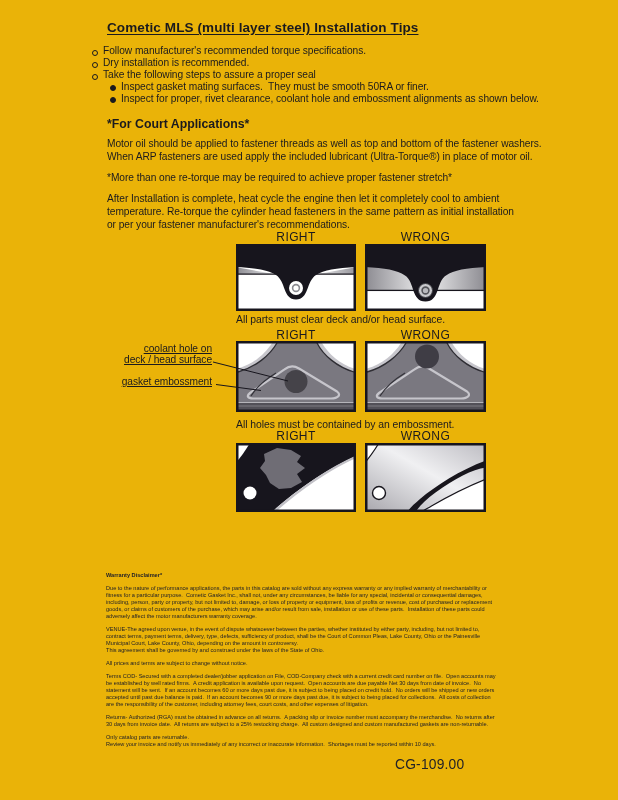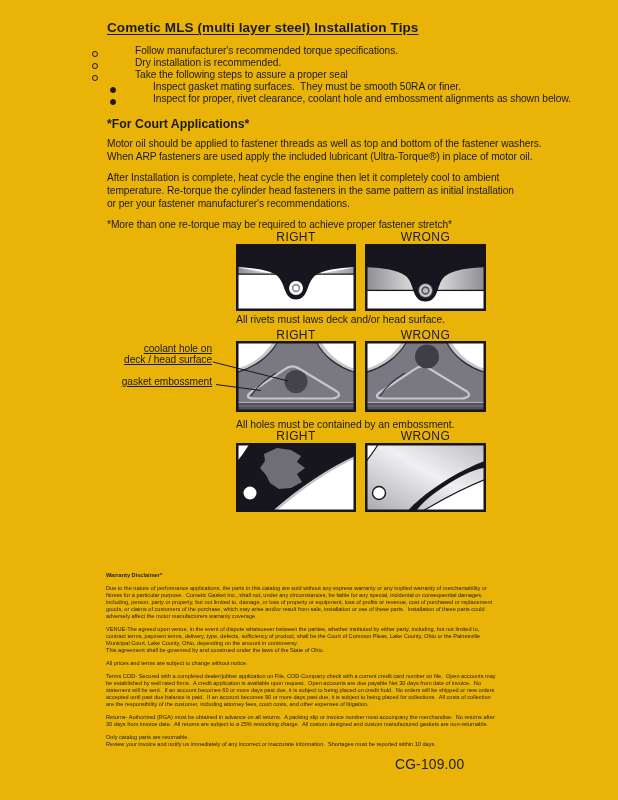--- a/index.html
+++ b/index.html
@@ -5,21 +5,21 @@
   html,body{margin:0;padding:0;background:#ffffff;}
   .page{
     position:relative;width:618px;height:800px;background:#eab308;overflow:hidden;
     font-family:"Liberation Sans", sans-serif;color:#1b1a1e;
   }
   .title{
     position:absolute;left:107px;top:20px;font-size:13.5px;font-weight:bold;
     text-decoration:underline;text-underline-offset:2px;letter-spacing:0.1px;white-space:pre;
   }
   .bullets{position:absolute;left:92px;top:45px;font-size:10.2px;letter-spacing:-0.05px;}
-  .b-line{display:flex;align-items:flex-end;line-height:11.9px;white-space:pre;gap:32px;}
+  .b-line{display:flex;align-items:center;line-height:11.9px;white-space:pre;}
   .b-line.sub{margin-left:18px;}
   .mark{flex:0 0 auto;display:inline-block;width:4px;height:4px;border-radius:50%;
         margin:3.5px 5px 0 0;}
   .mark.open{border:1px solid #1b1a1e;}
   .mark.solid{background:#1b1a1e;border:1px solid #1b1a1e;}
   .diesel{position:absolute;left:107px;top:117px;width:440px;}
   .diesel h2{margin:0 0 6px 0;font-size:12.3px;font-weight:bold;}
   .diesel p{margin:0 0 8px 0;font-size:10.2px;line-height:13px;letter-spacing:-0.05px;white-space:pre;}
   .dg-label{position:absolute;font-size:12px;letter-spacing:0.4px;text-align:center;color:#1b1a1e;}
   .panel{position:absolute;display:block;}
@@ -59,24 +59,24 @@
     <div class="b-line sub">
       <span class="mark solid"></span>
       <span>Inspect for proper, rivet clearance, coolant hole and embossment alignments as shown below.</span>
     </div>
   </div>
 
   <div class="diesel">
     <h2>*For Court Applications*</h2>
     <p>Motor oil should be applied to fastener threads as well as top and bottom of the fastener washers.
 When ARP fasteners are used apply the included lubricant (Ultra-Torque®) in place of motor oil.</p>
+    <p>*More than one re-torque may be required to achieve proper fastener stretch*</p>
     <p>After Installation is complete, heat cycle the engine then let it completely cool to ambient
 temperature. Re-torque the cylinder head fasteners in the same pattern as initial installation
 or per your fastener manufacturer's recommendations.</p>
-    <p>*More than one re-torque may be required to achieve proper fastener stretch*</p>
   </div>
 
   <div class="dg-label" style="left:236px;top:230px;width:120px">RIGHT</div>
   <div class="dg-label" style="left:365px;top:230px;width:121px">WRONG</div>
 
   <svg class="panel" style="left:236px;top:244px" width="120" height="67" viewBox="0 0 120 67">
     <defs>
       <linearGradient id="wL1" x1="0" y1="0" x2="1" y2="0">
         <stop offset="0" stop-color="#8f8e94"></stop>
           <stop offset="1" stop-color="#e6e6e8"></stop>
@@ -107,21 +107,21 @@
     <rect x="0" y="0" width="121" height="67" fill="#ffffff"></rect>
     <rect x="2" y="23" width="117" height="23.5" fill="url(#wC1)"></rect>
     <line x1="2" y1="46.5" x2="119" y2="46.5" stroke="#17151d" stroke-width="1.3"></line>
     <rect x="2" y="47.2" width="117" height="17.8" fill="#ffffff"></rect>
     <path d="M0,0 H121 V23 C101,24 89,26 81,31.5 C71,38 75,57.5 60.5,57.5 C46,57.5 50,38 40,31.5 C32,26 20,24 0,23 Z" fill="#17151d"></path>
     <circle cx="60.5" cy="46.5" r="7" fill="#cacace" stroke="#3c3c42" stroke-width="1"></circle>
     <circle cx="60.5" cy="46.5" r="3.4" fill="#b9b9bd" stroke="#55555b" stroke-width="1.6"></circle>
     <rect x="1.25" y="1.25" width="118.5" height="64.5" fill="none" stroke="#17151d" stroke-width="2.5"></rect>
   </svg>
 
-  <div class="caption" style="left:236px;top:314px;width:300px">All rivets must laws deck and/or head surface.</div>
+  <div class="caption" style="left:236px;top:314px;width:300px">All parts must clear deck and/or head surface.</div>
 
   <div class="dg-label" style="left:236px;top:328px;width:120px">RIGHT</div>
   <div class="dg-label" style="left:365px;top:328px;width:121px">WRONG</div>
 
   <div class="annot" style="top:343px">coolant hole on
 deck / head surface</div>
   <div class="annot" style="top:376px">gasket embossment</div>
 
   <svg class="panel" style="left:236px;top:341px" width="120" height="71" viewBox="0 0 120 71">
     <rect x="0" y="0" width="120" height="71" fill="#7a7880"></rect>

